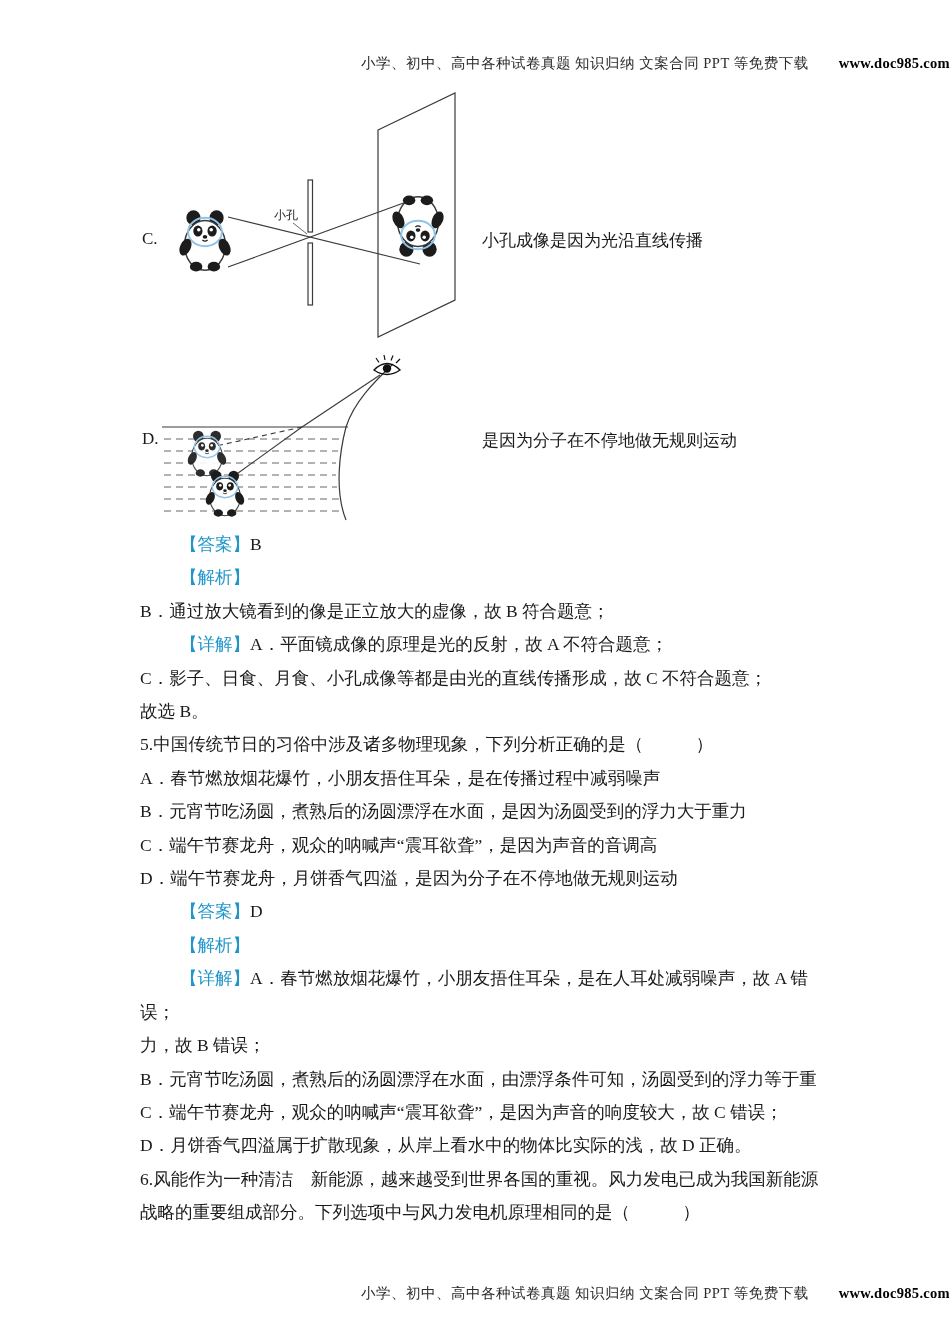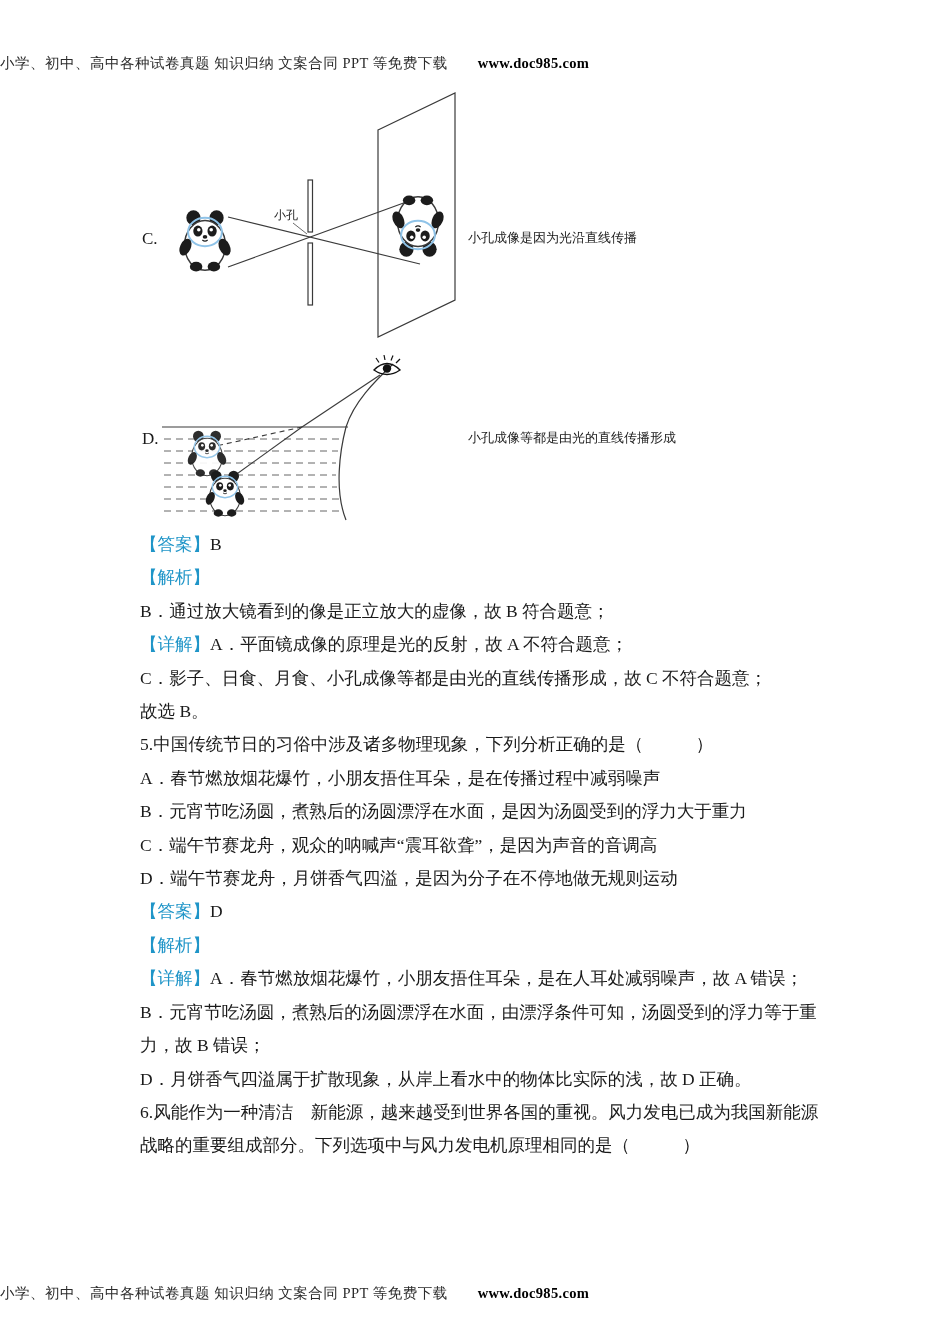--- a/index.html
+++ b/index.html
@@ -1,40 +1,40 @@
 <!DOCTYPE html>
 <html><head>
 <meta charset="utf-8">
 <style>
   html,body{margin:0;padding:0;background:#ffffff;}
   .page{position:relative;width:950px;height:1344px;background:#fff;overflow:hidden;
         font-family:"Liberation Serif","DejaVu Serif",serif;color:#1a1a1a;}
-  .pheader,.pfooter{position:absolute;left:0;right:0;text-align:left;
+  .pheader,.pfooter{position:absolute;left:0;right:0;text-align:right;
         font-size:14.5px;color:#2b2b2b;letter-spacing:.5px;white-space:nowrap;}
   .pheader{top:54px;}
   .pfooter{top:1284px;}
   .site{font-weight:700;color:#000;margin-left:30px;letter-spacing:.3px;}
   .optlabel{position:absolute;font-size:17px;}
-  .caption{position:absolute;font-size:13px;}
+  .caption{position:absolute;font-size:17px;margin-left:14px;}
   .fig{position:absolute;}
   .ray{stroke:#3a3a3a;stroke-width:1.1;fill:none;}
   .dash{stroke:#3a3a3a;stroke-width:1.1;stroke-dasharray:5 4;fill:none;}
   .plate{fill:#ffffff;stroke:#3a3a3a;stroke-width:1.2;}
   .screen{fill:none;stroke:#3a3a3a;stroke-width:1.2;}
   .bank{fill:none;stroke:#3a3a3a;stroke-width:1.2;}
   .water line{stroke:#555;stroke-width:.9;stroke-dasharray:7 5;}
   .figtext{font-size:12px;fill:#222;font-family:inherit;}
   .thin{stroke:#444;stroke-width:.8;}
   .eye path{fill:none;stroke:#111;stroke-width:1.4;}
   .eye circle{fill:#111;}
   .eye line{stroke:#111;stroke-width:1.2;}
   .lines{position:absolute;left:140px;top:528px;width:682px;
          font-size:17.5px;line-height:33.4px;}
   .lines p{margin:0;}
-  .blue{color:#1f95c8;}
+  .blue{color:#1f95c8;margin-left:40px;}
 </style>
 </head>
 <body>
 
 <svg width="0" height="0" style="position:absolute" aria-hidden="true">
   <defs>
     <symbol id="panda" viewBox="0 0 60 72">
       <ellipse cx="17" cy="11" rx="8" ry="8.5" fill="#1c1c1c"></ellipse>
       <ellipse cx="43" cy="11" rx="8" ry="8.5" fill="#1c1c1c"></ellipse>
       <ellipse cx="30" cy="42" rx="23" ry="28" fill="#ffffff" stroke="#3a3a3a" stroke-width="1.6"></ellipse>
@@ -101,39 +101,40 @@
     <g class="eye">
       <path d="M224,20 Q237,7 250,20 Q237,29 224,20 Z"></path>
       <circle cx="237" cy="18.5" r="4.2"></circle>
       <line x1="229" y1="12.5" x2="226" y2="8"></line>
       <line x1="235" y1="10" x2="234" y2="5"></line>
       <line x1="241" y1="10.5" x2="243" y2="5.5"></line>
       <line x1="246" y1="13" x2="250" y2="9"></line>
     </g>
   </svg>
 
-  <div class="caption" style="left:468px;top:429px;">小孔成像等都是由光的直线传播形成</div>
+  <div class="caption" style="left:468px;top:429px;">是因为分子在不停地做无规则运动</div>
 
   <div class="lines">
       <p><span class="blue" style="color: rgb(31, 149, 200);">【答案】</span><span>B</span></p>
       <p><span class="blue" style="color: rgb(31, 149, 200);">【解析】</span><span></span></p>
       <p><span>B．通过放大镜看到的像是正立放大的虚像，故 B 符合题意；</span></p>
       <p><span class="blue" style="color: rgb(31, 149, 200);">【详解】</span><span>A．平面镜成像的原理是光的反射，故 A 不符合题意；</span></p>
       <p><span>C．影子、日食、月食、小孔成像等都是由光的直线传播形成，故 C 不符合题意；</span></p>
       <p><span>故选 B。</span></p>
       <p><span>5.中国传统节日的习俗中涉及诸多物理现象，下列分析正确的是（　　　）</span></p>
       <p><span>A．春节燃放烟花爆竹，小朋友捂住耳朵，是在传播过程中减弱噪声</span></p>
       <p><span>B．元宵节吃汤圆，煮熟后的汤圆漂浮在水面，是因为汤圆受到的浮力大于重力</span></p>
       <p><span>C．端午节赛龙舟，观众的呐喊声“震耳欲聋”，是因为声音的音调高</span></p>
       <p><span>D．端午节赛龙舟，月饼香气四溢，是因为分子在不停地做无规则运动</span></p>
       <p><span class="blue" style="color: rgb(31, 149, 200);">【答案】</span><span>D</span></p>
       <p><span class="blue" style="color: rgb(31, 149, 200);">【解析】</span><span></span></p>
       <p><span class="blue" style="color: rgb(31, 149, 200);">【详解】</span><span>A．春节燃放烟花爆竹，小朋友捂住耳朵，是在人耳处减弱噪声，故 A 错误；</span></p>
+      <p><span>力，故 B 错误；</span></p>
       <p><span>B．元宵节吃汤圆，煮熟后的汤圆漂浮在水面，由漂浮条件可知，汤圆受到的浮力等于重</span></p>
-      <p><span>力，故 B 错误；</span></p>
+      <p><span>C．端午节赛龙舟，观众的呐喊声“震耳欲聋”，是因为声音的响度较大，故 C 错误；</span></p>
       <p><span>D．月饼香气四溢属于扩散现象，从岸上看水中的物体比实际的浅，故 D 正确。</span></p>
       <p><span>6.风能作为一种清洁　新能源，越来越受到世界各国的重视。风力发电已成为我国新能源</span></p>
       <p><span>战略的重要组成部分。下列选项中与风力发电机原理相同的是（　　　）</span></p>
     </div>
 
   <div class="pfooter">
     <span>小学、初中、高中各种试卷真题  知识归纳  文案合同  PPT 等免费下载</span><span class="site">www.doc985.com</span>
   </div>
 
 </div>

